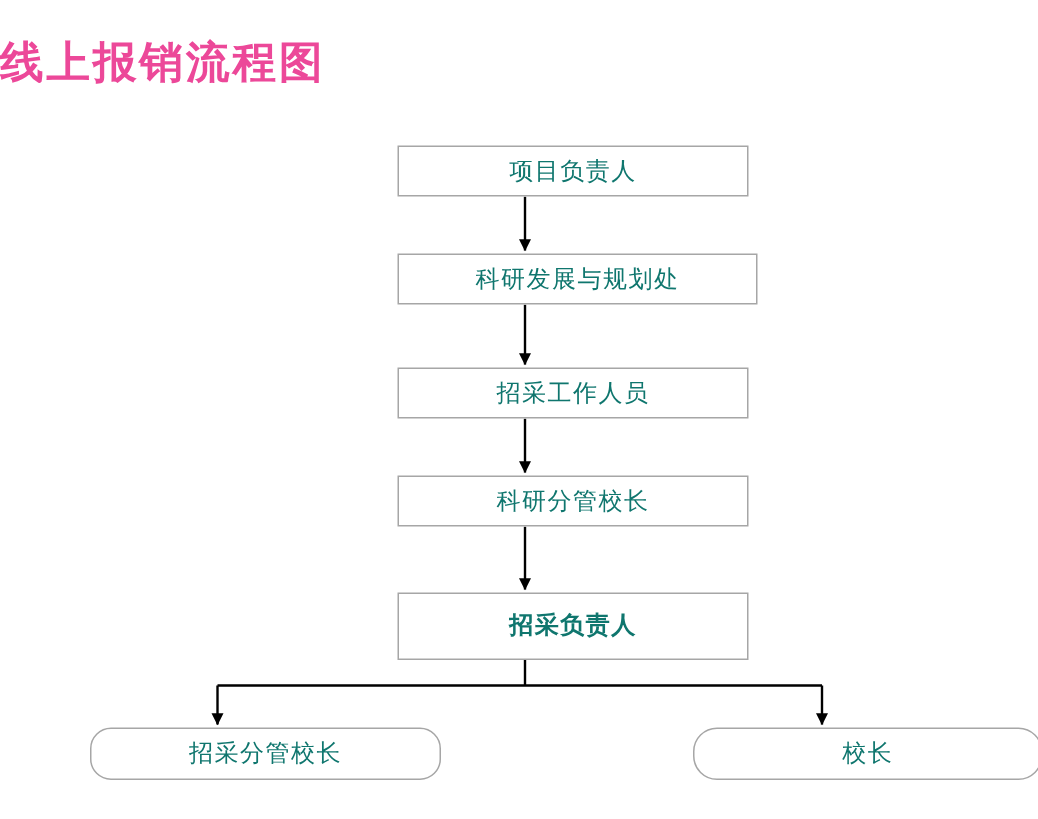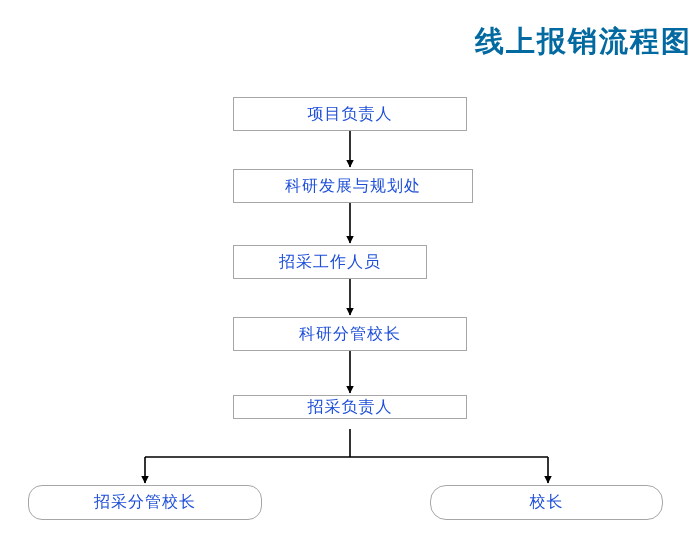--- a/index.html
+++ b/index.html
@@ -13,45 +13,46 @@
     width: 692px;
     height: 546px;
     background: #ffffff;
     overflow: hidden;
   }
   .diagram-title {
     position: absolute;
     top: 22px;
     left: 0;
     width: 692px;
-    text-align: right;
+    text-align: left;
     font-size: 29px;
     font-weight: bold;
-    color: #0369a1;
+    color: #ec4899;
     letter-spacing: 2px;
   }
   .node {
     position: absolute;
     box-sizing: border-box;
     background: #ffffff;
     border: 1px solid #a6a6a6;
-    color: #1d4ed8;
+    color: #0f766e;
     font-size: 16px;
     display: flex;
     align-items: center;
     justify-content: center;
     letter-spacing: 1px;
     z-index: 2;
+    margin-left: 32px;
   }
   
   .n1 { left: 233px; top: 97px;  width: 234px; height: 34px; }
   .n2 { left: 233px; top: 169px; width: 240px; height: 34px; }
-  .n3 { left: 233px; top: 245px; width: 194px; height: 34px; }
+  .n3 { left: 233px; top: 245px; width: 234px; height: 34px; }
   .n4 { left: 233px; top: 317px; width: 234px; height: 34px; }
-  .n5 { left: 233px; top: 395px; width: 234px; height: 24px; }
+  .n5 { left: 233px; top: 395px; width: 234px; height: 45px; font-weight: bold; }
   
   .n6 { left: 28px;  top: 485px; width: 234px; height: 35px; border-radius: 14px; }
   .n7 { left: 430px; top: 485px; width: 233px; height: 35px; border-radius: 16px; }
   .connectors {
     position: absolute;
     left: 0;
     top: 0;
     width: 692px;
     height: 546px;
     z-index: 1;

